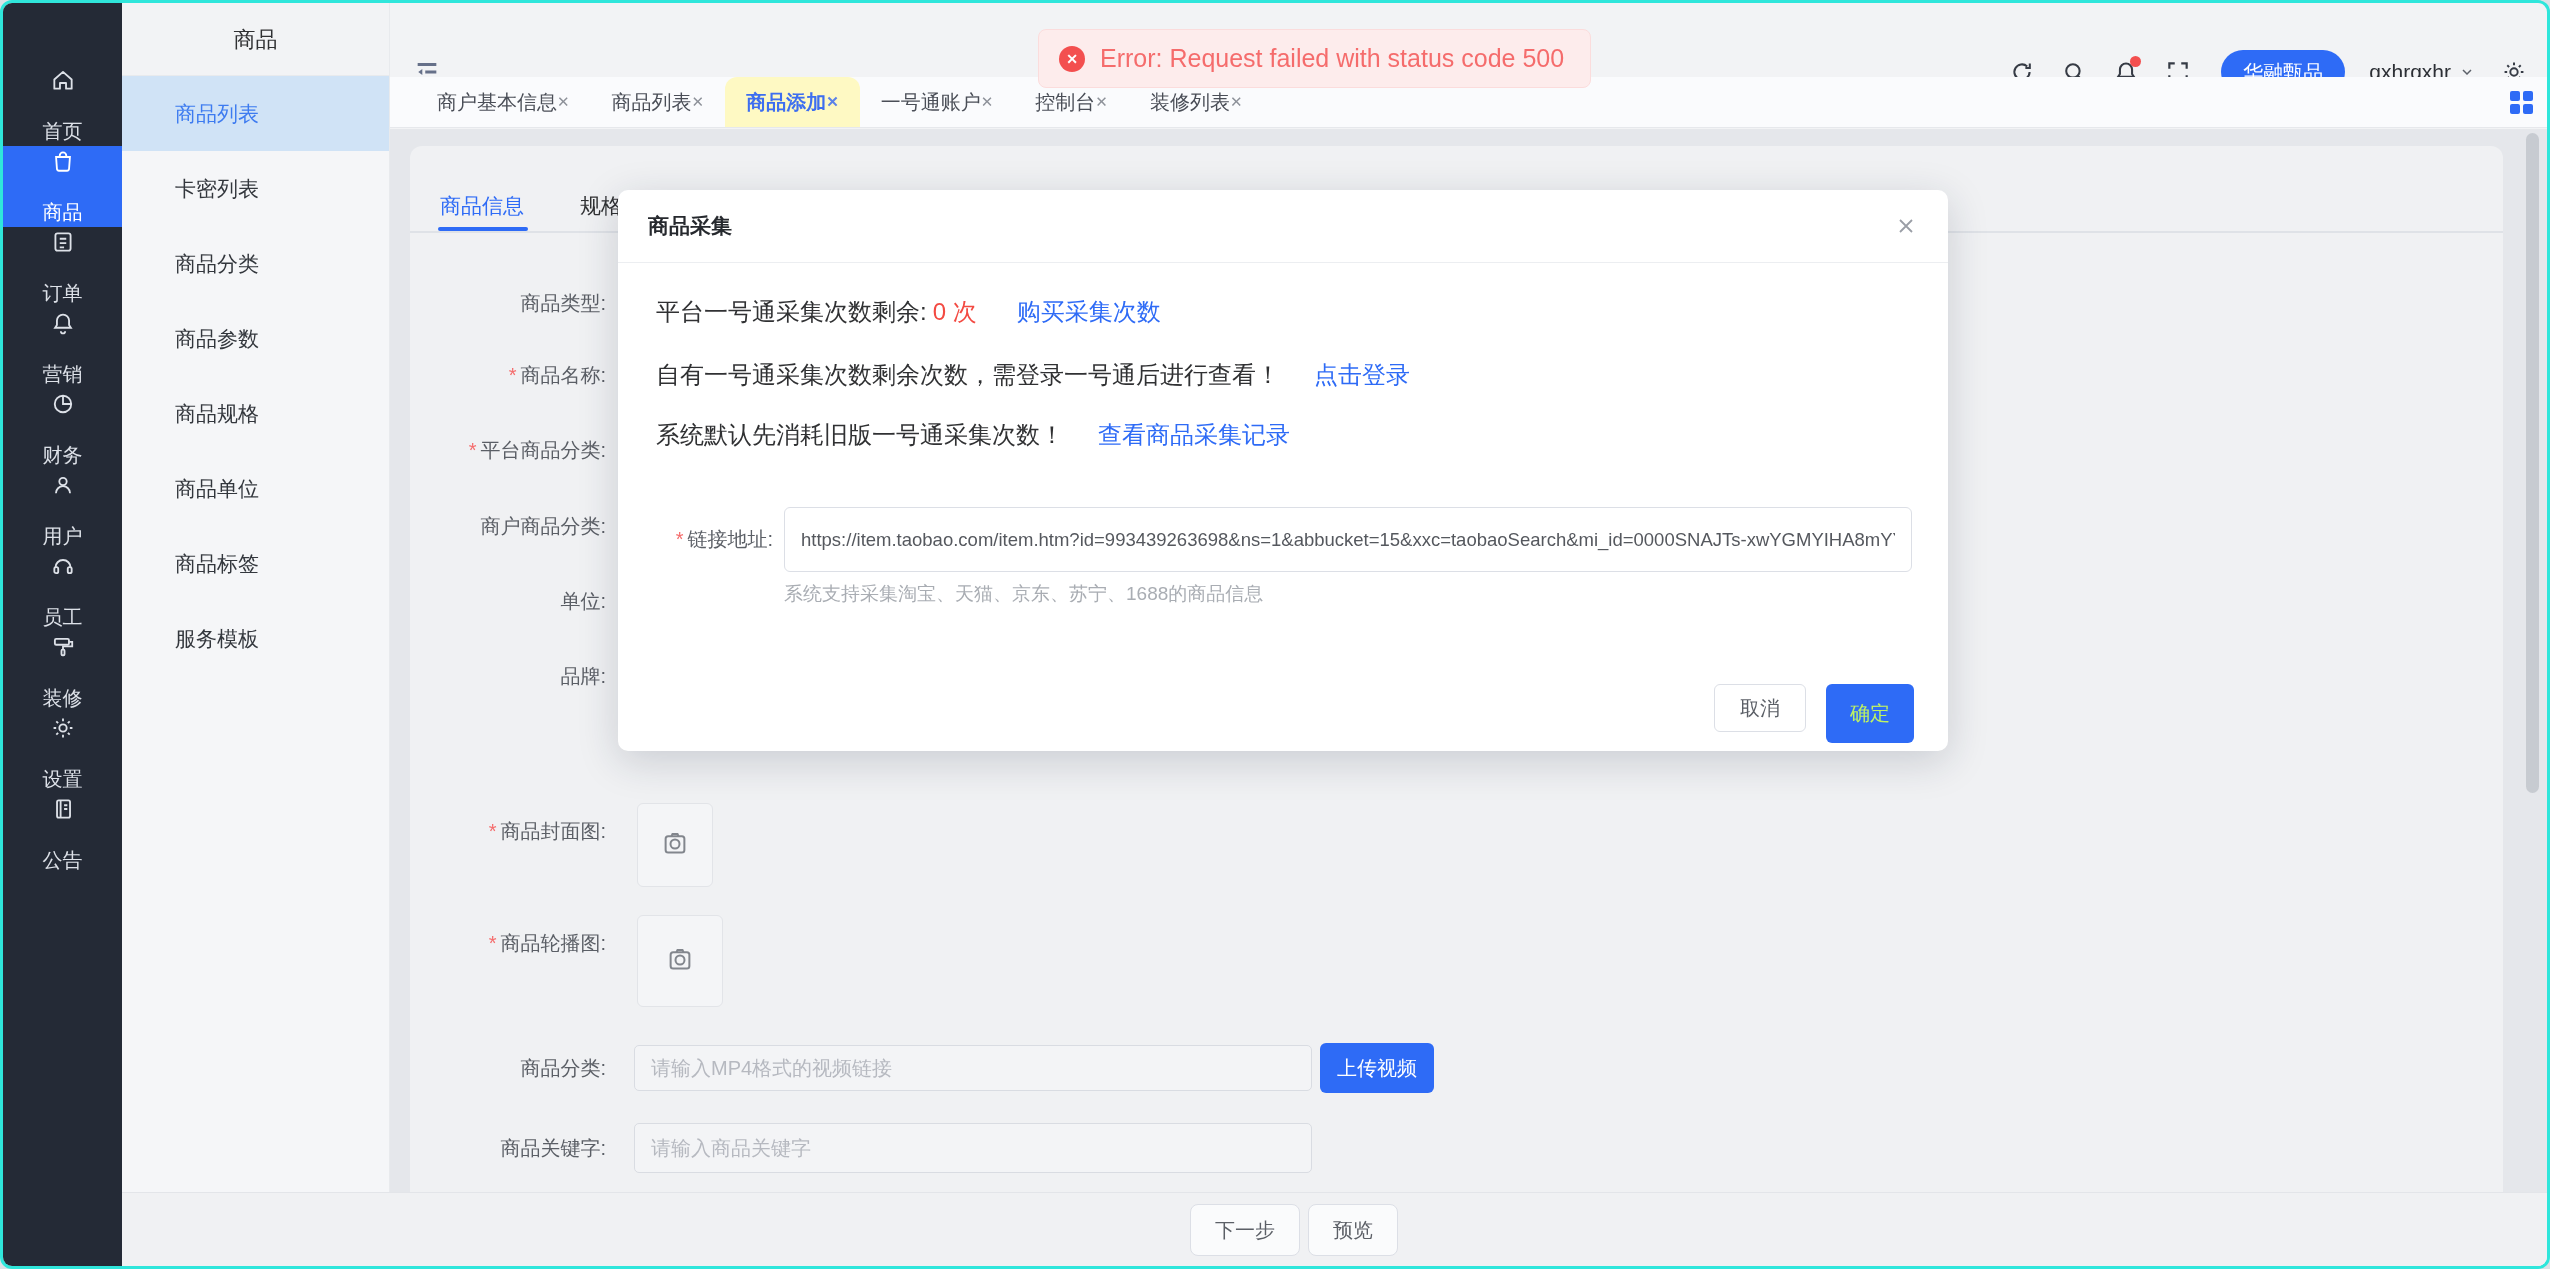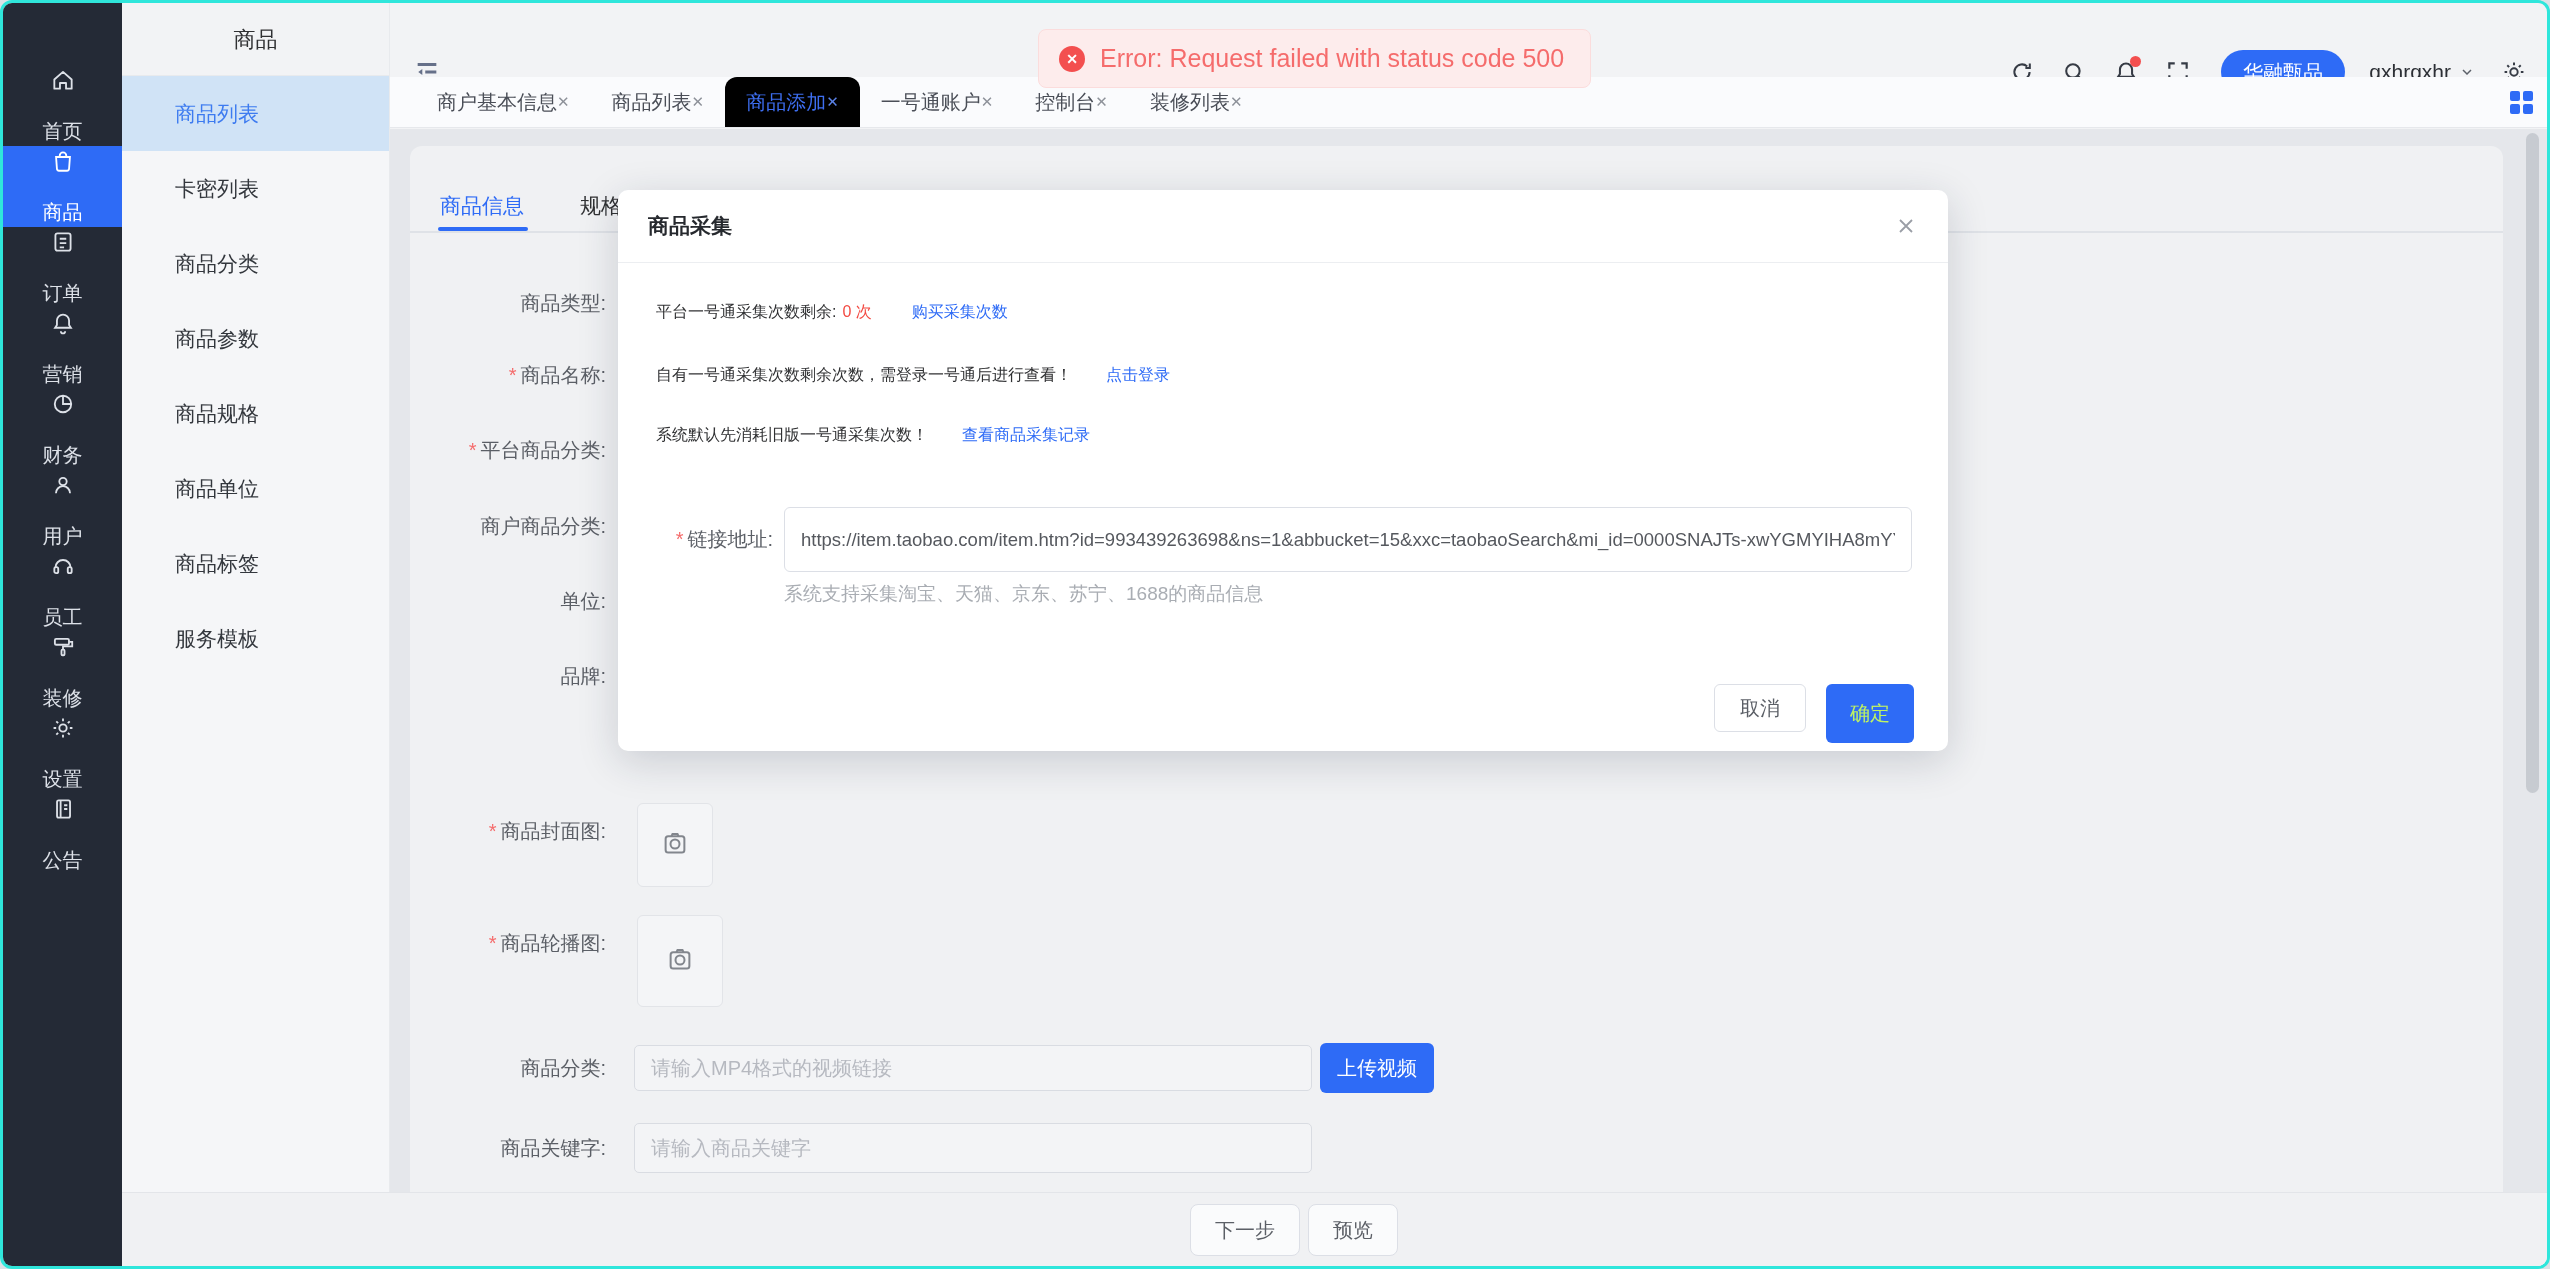--- a/index.html
+++ b/index.html
@@ -37,21 +37,21 @@
   .user-wrap{display:flex;align-items:center;margin-left:24px;cursor:pointer;}
   .username{font-size:21px;color:#2c2f35;}
   .chevron{width:16px;height:16px;color:#5b6069;margin-left:8px;}
   .chevron svg{width:100%;height:100%;}
 
   
   .tabrow{position:absolute;left:387px;top:74px;right:0;height:51px;background:#fafbfd;
         border-bottom:1px solid #e6e8ec;display:flex;align-items:stretch;padding-left:26px;}
   .tab{display:flex;align-items:center;padding:0 21px;font-size:20px;color:#4a4e57;cursor:pointer;}
   .tab .x{font-size:15px;color:#8d9199;}
-  .tab.active{background:#000000;border-radius:12px 12px 0 0;color:#3d6ef0;}
+  .tab.active{background:#fef9c3;border-radius:12px 12px 0 0;color:#3d6ef0;font-weight:bold;}
   .tab.active .x{color:#5b82e8;}
   .grid-icon{position:absolute;right:14px;top:14px;width:23px;height:23px;cursor:pointer;
         display:grid;grid-template-columns:10px 10px;grid-template-rows:10px 10px;gap:3px;}
   .grid-icon i{background:#2e6bf6;border-radius:2px;}
 
   
   .content{position:absolute;left:387px;top:126px;right:0;bottom:74px;background:#e5e7eb;}
   .card{position:absolute;left:20px;top:17px;right:44px;bottom:0;background:#f0f1f3;
         border-radius:12px 12px 0 0;}
   .ftab{position:absolute;top:46px;font-size:21px;line-height:28px;color:#303133;cursor:pointer;}
@@ -89,21 +89,21 @@
         align-items:center;justify-content:center;font-size:14px;font-weight:bold;}
   .toast-text{font-size:25px;color:#f56c6c;white-space:nowrap;}
 
   
   .modal{position:absolute;left:615px;top:187px;width:1330px;height:561px;background:#fff;border-radius:10px;
         box-shadow:0 10px 40px rgba(30,40,60,.18);z-index:50;}
   .modal-head{height:73px;border-bottom:1px solid #eceef1;display:flex;align-items:center;padding:0 30px;}
   .modal-title{font-size:21px;font-weight:bold;color:#26292e;}
   .modal-close{position:absolute;right:30px;top:24px;width:24px;height:24px;color:#9a9ea6;cursor:pointer;}
   .modal-close svg{width:100%;height:100%;}
-  .mline{position:absolute;left:38px;line-height:28px;font-size:16px;color:#303133;white-space:nowrap;}
+  .mline{position:absolute;left:38px;line-height:28px;font-size:24px;color:#303133;white-space:nowrap;}
   .mhl{color:#f34a42;margin:0 6px;}
   .mlink{color:#2e6bf6;margin-left:34px;cursor:pointer;}
   .murl-label{position:absolute;left:0px;width:155px;top:336px;text-align:right;font-size:20px;color:#5b5f66;}
   .murl-input{position:absolute;left:166px;top:317px;width:1128px;height:65px;border:1px solid #dcdfe6;
         border-radius:6px;background:#fff;font-size:18.5px;color:#55585e;padding:0 16px;outline:none;
         font-family:"Liberation Sans",sans-serif;}
   .mhelper{position:absolute;left:166px;top:391px;font-size:19px;color:#a9adb3;}
   .modal-foot{position:absolute;right:34px;bottom:8px;display:flex;gap:20px;}
   .btn-cancel{height:48px;padding:0 25px;border:1px solid #dcdfe6;border-radius:6px;background:#fff;
         font-size:20px;color:#5b5f66;cursor:pointer;font-family:"Liberation Sans",sans-serif;}

